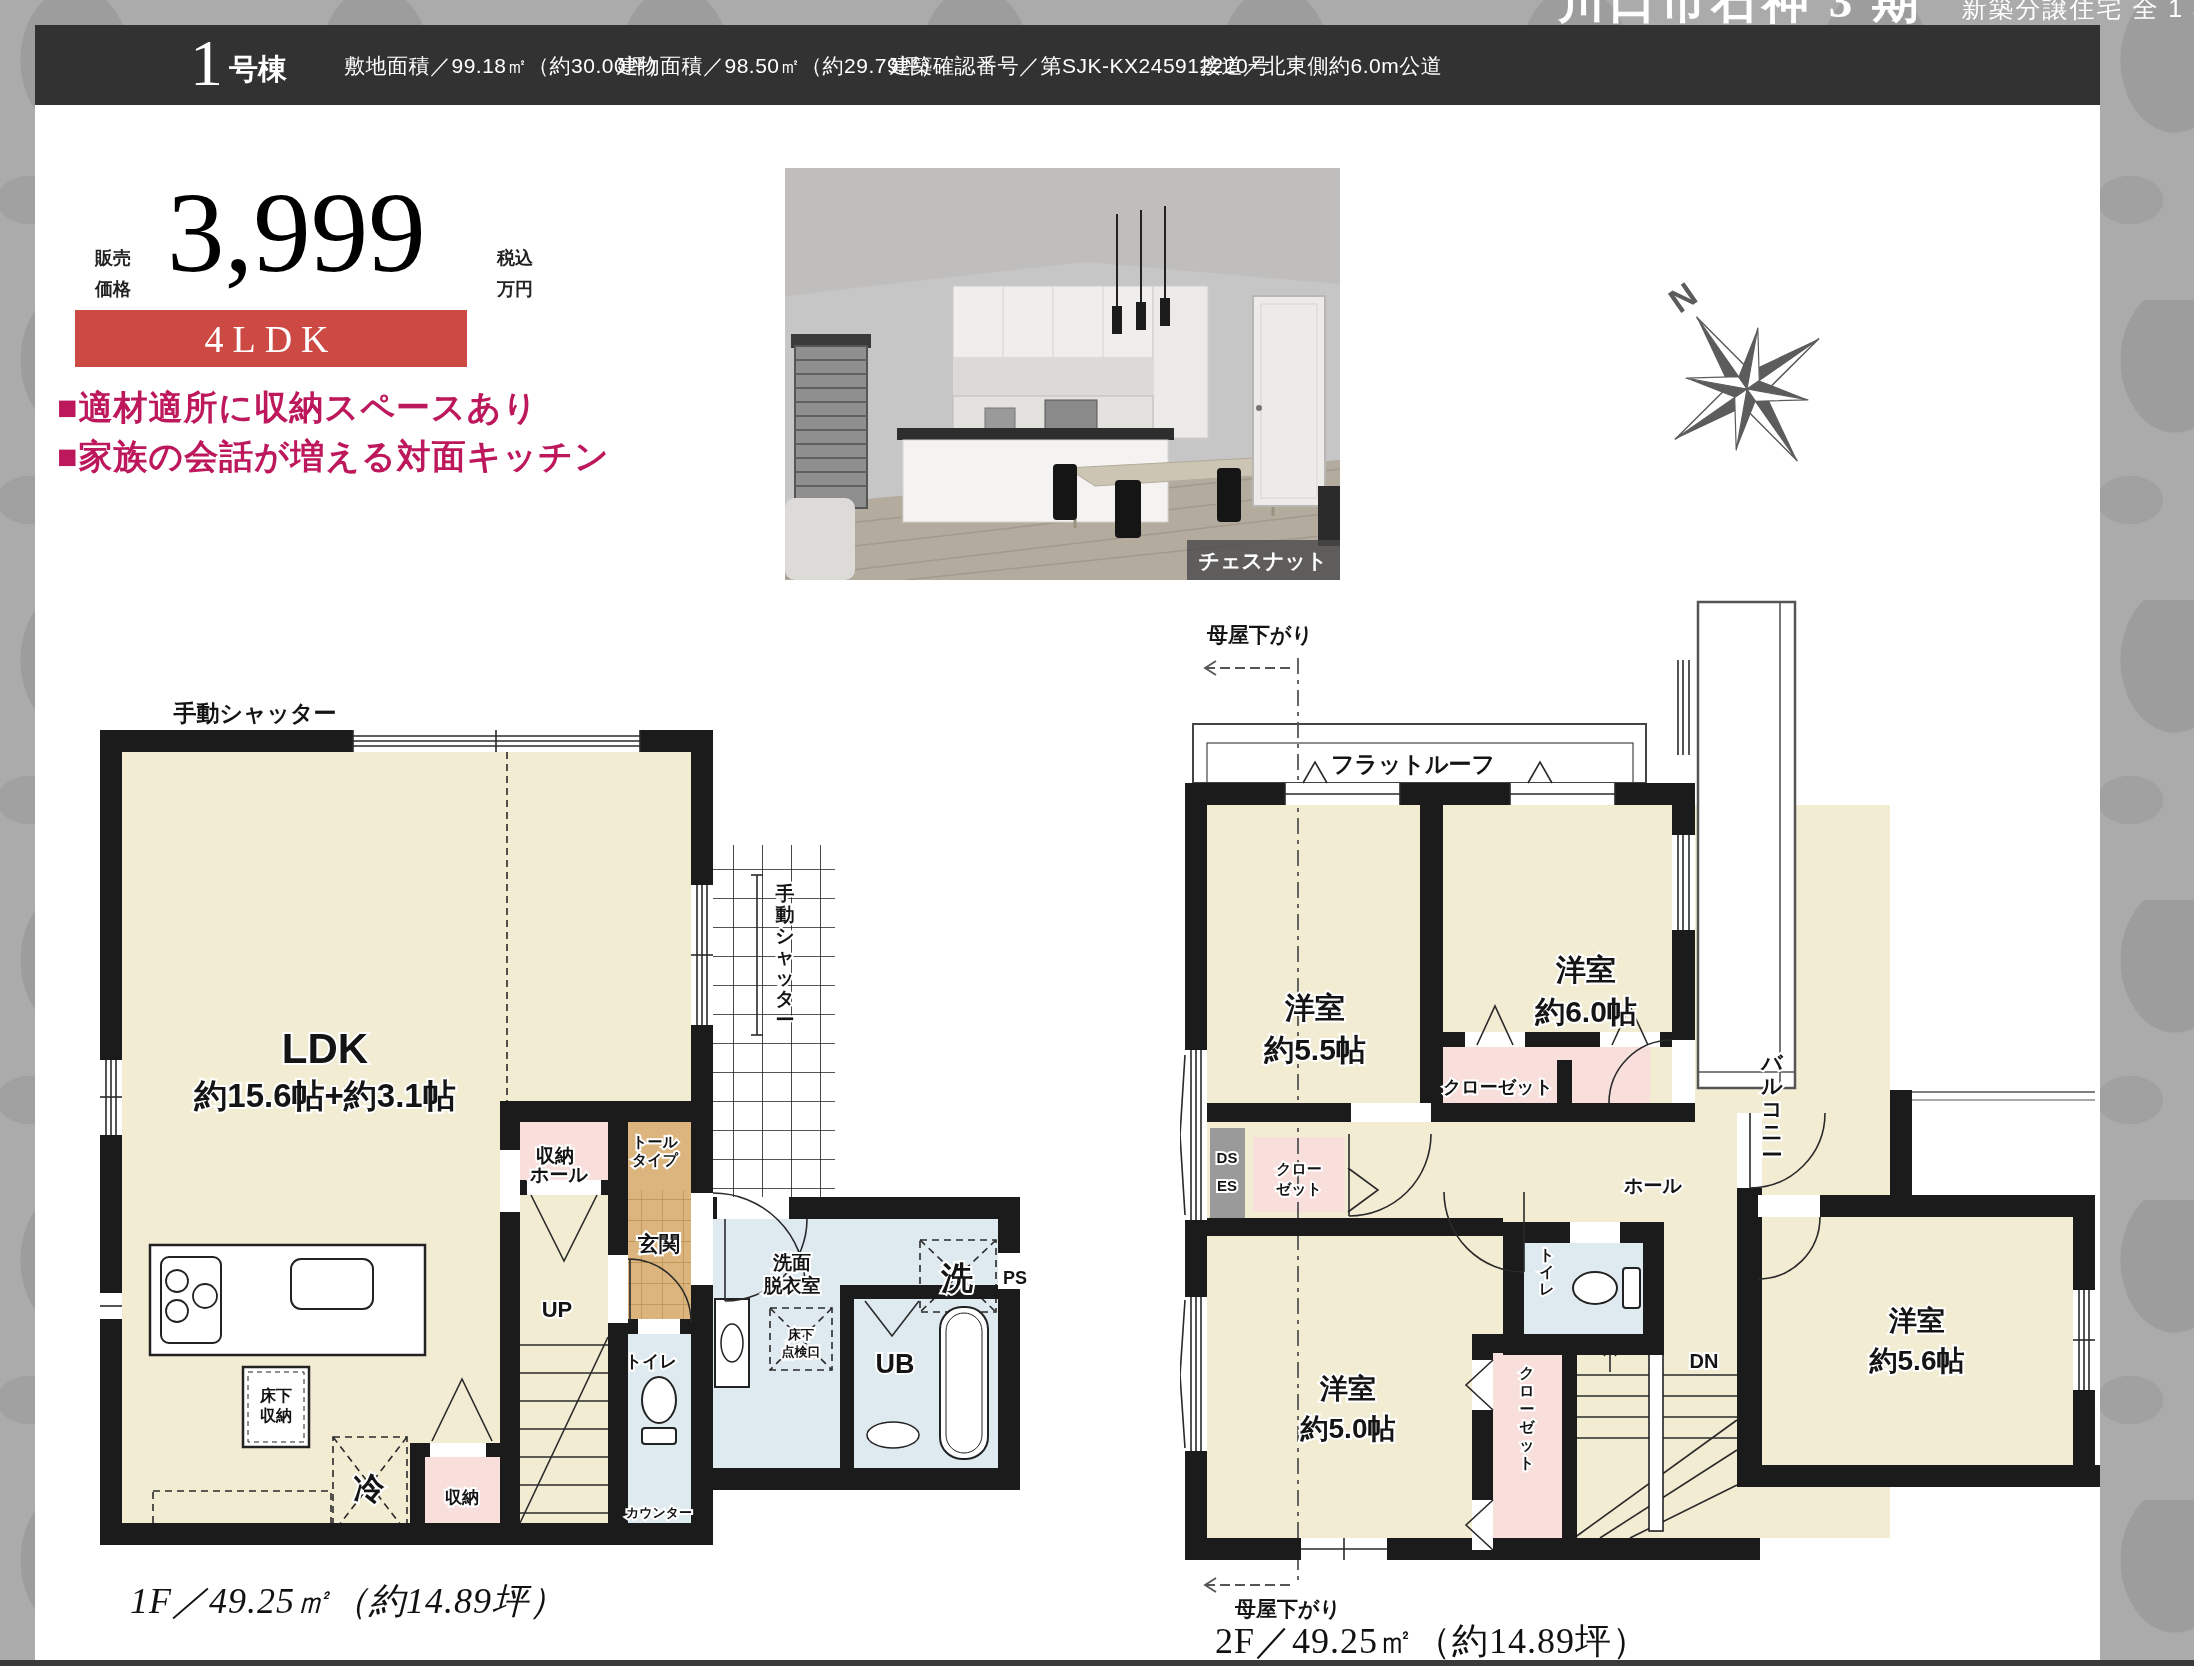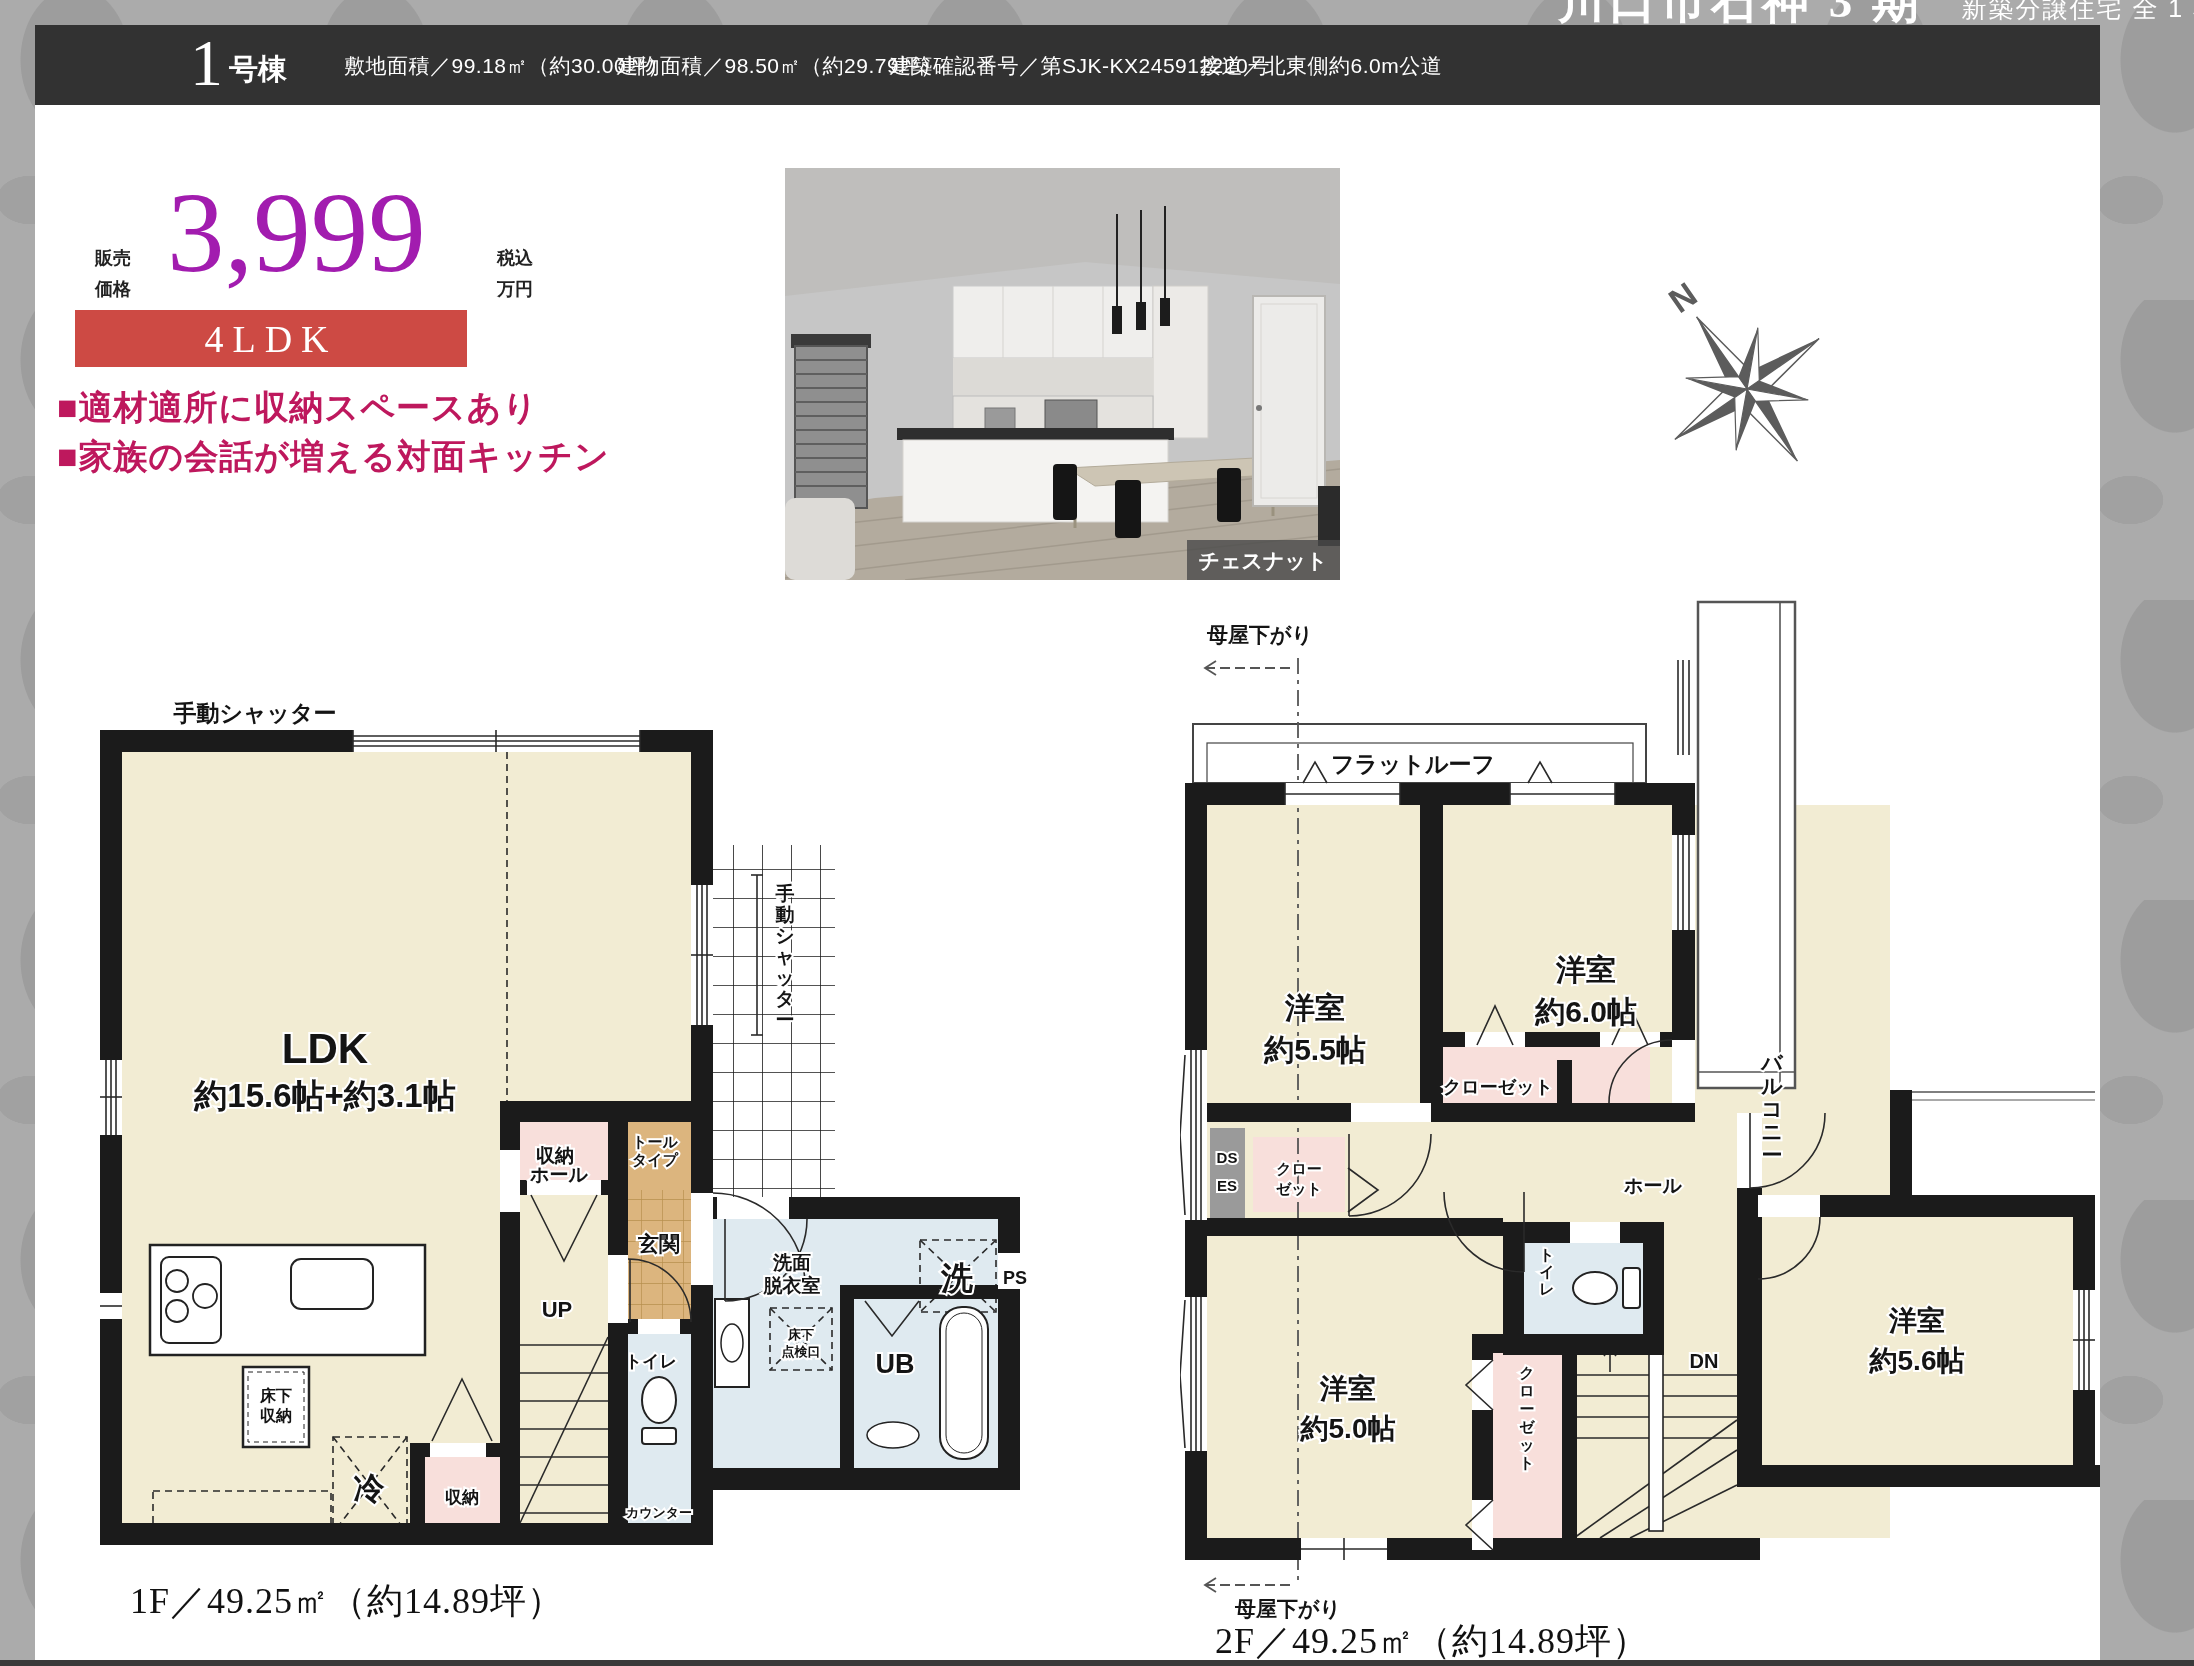--- a/index.html
+++ b/index.html
@@ -19,32 +19,32 @@
   .header-bar{position:absolute;left:0;top:0;width:2065px;height:80px;background:#323232;color:#fff;}
   .unit{position:absolute;left:155px;top:0;height:80px;display:flex;align-items:baseline;}
   .unit .num{font-family:"Liberation Serif",serif;font-size:66px;line-height:76px;font-weight:400;}
   .unit .suf{font-size:29px;font-weight:700;margin-left:6px;position:relative;top:-6px;}
   .spec{position:absolute;top:0;height:80px;line-height:82px;font-size:21px;letter-spacing:0.5px;}
   .spec1{left:297px;margin-left:12px;} .spec2{left:582px;} .spec3{left:855px;} .spec4{left:1165px;}
   .price-label,.price-unit{position:absolute;font-size:18px;font-weight:700;color:#222;line-height:31px;}
   .price-label{left:60px;top:218px;}
   .price-unit{left:462px;top:218px;}
   .price-value{position:absolute;left:132px;top:128px;font-family:"Liberation Serif",serif;
-    font-size:115px;line-height:160px;color:#a21caf;letter-spacing:0px;}
+    font-size:115px;line-height:160px;color:#000000;letter-spacing:0px;}
   .ldk-banner{position:absolute;left:40px;top:285px;width:392px;height:57px;background:#cd4a44;
     color:#fff;font-family:"Liberation Serif",serif;font-size:38px;letter-spacing:9px;
     display:flex;align-items:center;justify-content:center;}
   .features{position:absolute;left:22px;top:358px;font-family:"Liberation Serif",serif;
     font-weight:700;font-size:34px;color:#be185d;line-height:49px;letter-spacing:1px;}
   .photo{position:absolute;left:750px;top:143px;width:555px;height:412px;}
   .compass{position:absolute;left:1612px;top:242px;width:190px;height:210px;}
   .plan1{position:absolute;left:60px;top:670px;width:940px;height:870px;}
   .plan2{position:absolute;left:1145px;top:575px;width:920px;height:1030px;}
   .area-label{position:absolute;font-family:"Liberation Serif",serif;font-size:36px;color:#111;letter-spacing:1px;}
-  .a1{left:95px;top:1552px;} .a2{left:1180px;top:1592px;}
+  .a1{left:95px;top:1552px;font-style:italic;} .a2{left:1180px;top:1592px;}
   .bottom-bar{position:absolute;left:0;top:1660px;width:2194px;height:6px;background:#3a3a3a;z-index:3;}
   svg text{font-family:"Liberation Sans",sans-serif;}
   .pt{fill:#141414;stroke:#ffffff;stroke-width:4px;paint-order:stroke;font-weight:700;text-anchor:middle;}
   .thin{stroke:#2a2a2a;fill:none;stroke-width:1.6;}
   .dash{stroke:#2a2a2a;fill:none;stroke-width:1.6;stroke-dasharray:7 5;}
   .cap{fill:#ffffff;font-size:21px;font-weight:700;text-anchor:middle;}
 </style>
 </head>
 <body>
 

